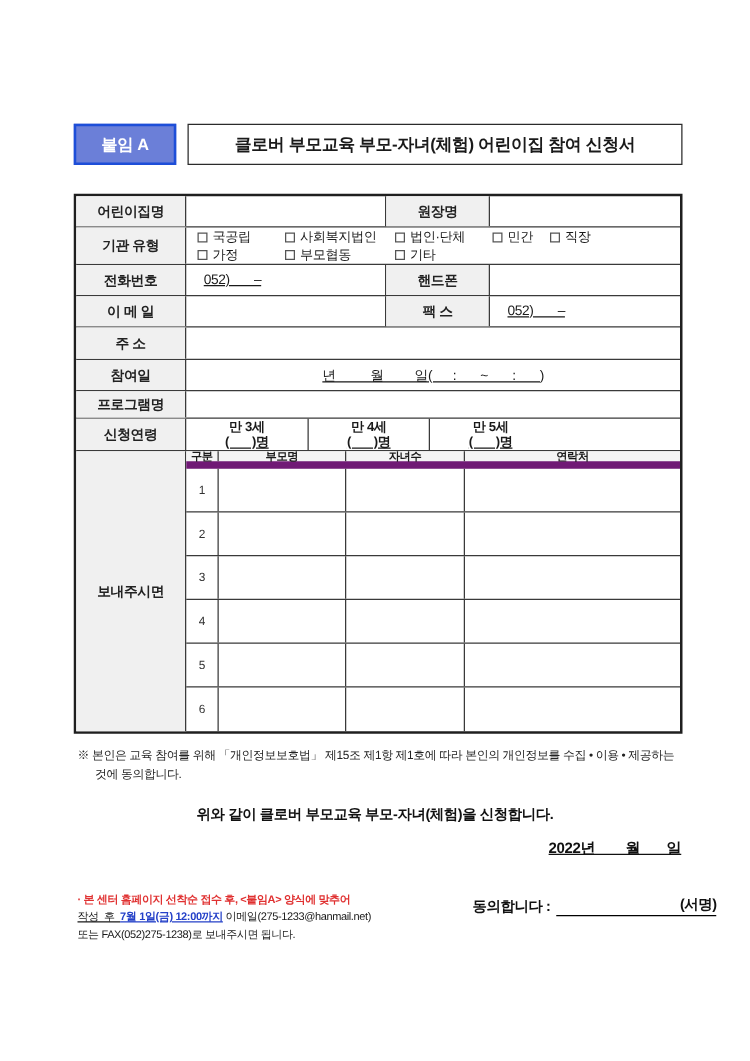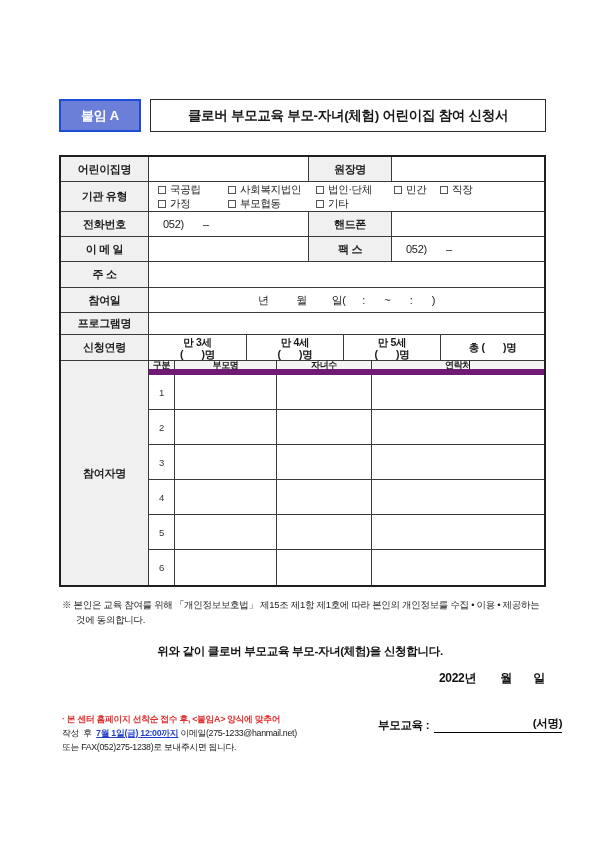--- a/index.html
+++ b/index.html
@@ -2,21 +2,21 @@
 <html><head>
 <meta charset="utf-8">
 <style>
   * { margin:0; padding:0; box-sizing:border-box; }
   html,body { background:#ffffff; }
   .page {
     position:relative; width:600px; height:849px; background:#ffffff;
     font-family:"Liberation Sans", sans-serif; color:#1a1a1a;
     letter-spacing:-0.3px; overflow:hidden;
   }
-  .pre { white-space:pre; }
+  .pre { white-space:pre;text-decoration:underline; }
 
   
   .badge {
     position:absolute; left:59px; top:99px; width:82px; height:33px;
     background:#6B7FD8; border:2px solid #1d4ed8; color:#ffffff;
     display:flex; align-items:center; justify-content:center;
     font-weight:bold; font-size:13px;
   }
   .title-box {
     position:absolute; left:150px; top:99px; width:396px; height:33px;
@@ -199,25 +199,24 @@
         <span class="pre">(       )명</span>
       </div>
       <div class="cell age-cell aw">
         <span>만 4세</span>
         <span class="pre">(       )명</span>
       </div>
       <div class="cell age-cell aw">
         <span>만 5세</span>
         <span class="pre">(       )명</span>
       </div>
-      <div class="cell grow center pre" style="font-weight:bold; font-size:10.5px;">총 (       )명</div>
     </div>
 
     <div class="row" style="height:224px;">
-      <div class="cell lbl w-lbl">참여자명</div>
+      <div class="cell lbl w-lbl">보내주시면</div>
       <div class="p-right">
         <div class="p-head">
           <div class="pc pc-num">구분</div>
           <div class="pc pc-parent">부모명</div>
           <div class="pc pc-children">자녀수</div>
           <div class="pc pc-contact">연락처</div>
         </div>
         <div class="p-row">
           <div class="pc pc-num">1</div>
           <div class="pc pc-parent"></div>
@@ -267,17 +266,17 @@
 
   <div class="date-line pre">2022년        월       일</div>
 
   <div class="notice">
     <div class="red">· 본 센터 홈페이지 선착순 접수 후, &lt;붙임A&gt; 양식에 맞추어</div>
     <div><span class="pre">작성  후  </span><span class="blue">7월 1일(금) 12:00까지</span><span> 이메일(275-1233@hanmail.net)</span></div>
     <div>또는 FAX(052)275-1238)로 보내주시면 됩니다.</div>
   </div>
 
   <div class="signature">
-    <span>부모교육 :</span>
+    <span>동의합니다 :</span>
     <span class="sig-blank"><span>(서명)</span></span>
   </div>
 
 </div>
 
 </body></html>

